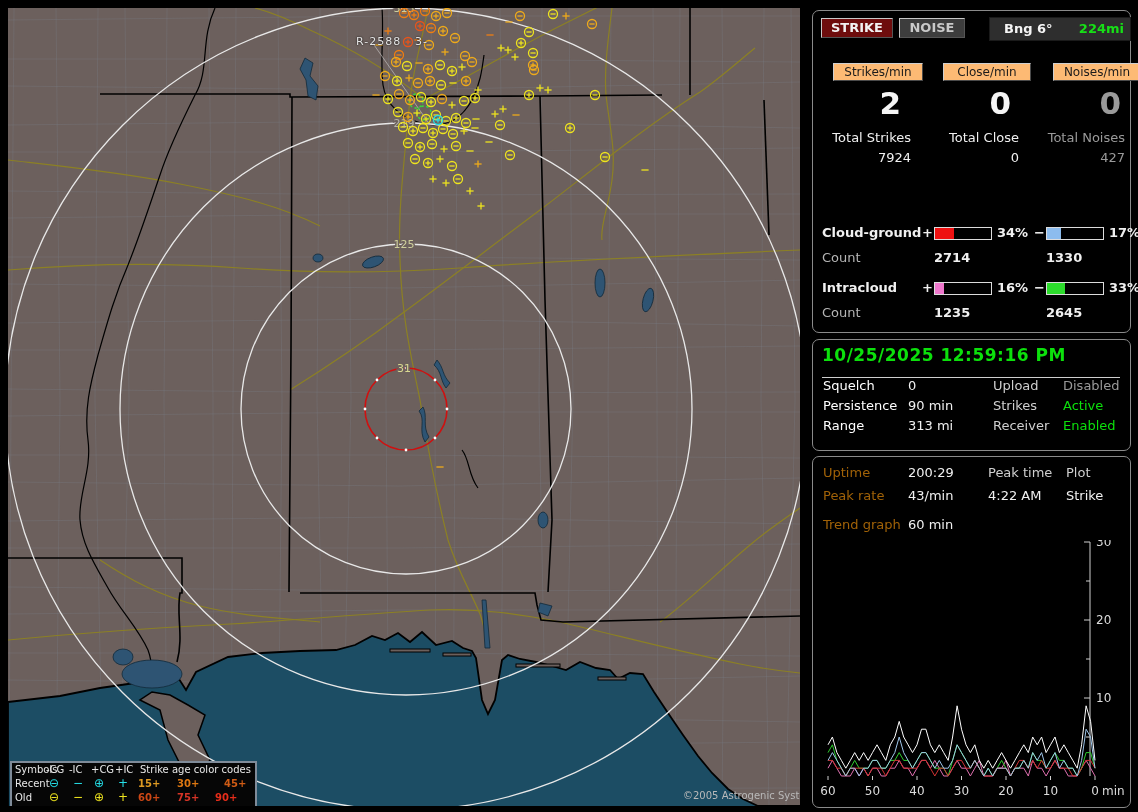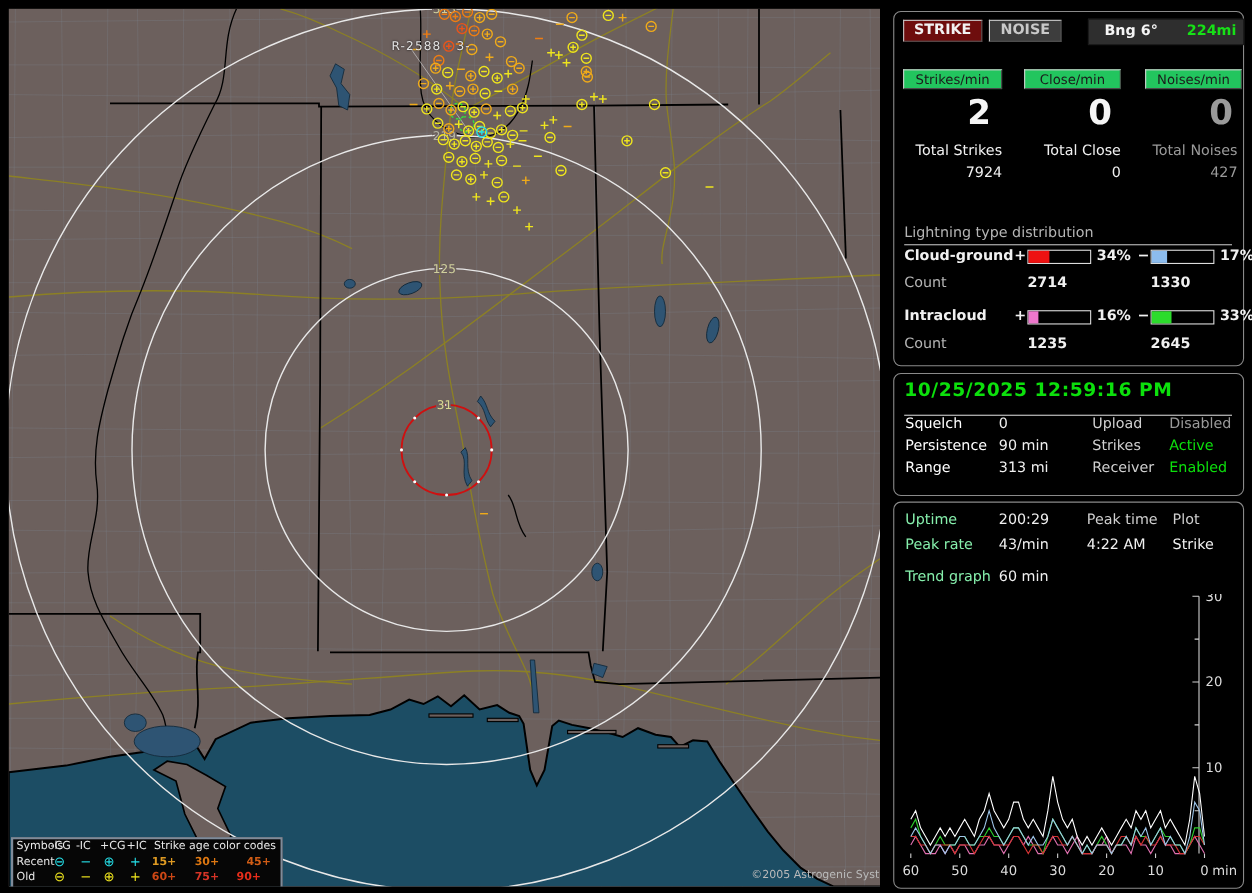--- a/index.html
+++ b/index.html
@@ -26,22 +26,22 @@
   #panel3{left:812px;top:456px;width:317px;height:350px;}
 
   .btn{position:absolute;font-weight:bold;font-size:13px;text-align:center;
     border:1px solid #c8c8c8;border-right-color:#555;border-bottom-color:#555;padding:1px 0 2px 0;}
   #btn-strike{left:8px;top:7px;width:70px;background:#6e0d0d;color:#f2f2f2;}
   #btn-noise{left:86px;top:7px;width:64px;background:#3d3d3d;color:#c9c9c9;}
   #bngbox{position:absolute;left:176px;top:6px;width:140px;height:22px;background:#2e2e2e;border:1px solid #1a1a1a;}
   #bngbox .bng{position:absolute;left:14px;top:3px;color:#f5f5f5;font-weight:bold;font-size:13px;}
   #bngbox .rng{position:absolute;right:6px;top:3px;color:#17e017;font-weight:bold;font-size:13px;}
 
-  .chip{position:absolute;top:52px;background:#22c55e;color:#1b1b1b;font-size:12px;text-align:center;
-    border:1px solid #cfcfcf;border-right-color:#4a4a4a;border-bottom-color:#4a4a4a;padding:1px 0;}
+  .chip{position:absolute;top:52px;background:#fdba74;color:#1b1b1b;font-size:12px;text-align:center;
+    border:1px solid #cfcfcf;border-right-color:#4a4a4a;border-bottom-color:#4a4a4a;padding:1px 0;margin-left:12px;}
   .bigval{position:absolute;top:74px;font-size:31px;font-weight:bold;color:#f5f5f5;text-align:right;}
   .dim{color:#9a9a9a !important;}
 
   .totcol{position:absolute;top:119px;width:96px;text-align:right;font-size:13px;color:#f0f0f0;}
   .totcol .tlabel{display:block;}
   .totcol .tval{display:block;margin-top:5px;}
 
   .sechead{position:absolute;left:9px;top:193px;width:298px;color:#b5b5b5;font-size:13px;
     border-bottom:1px solid #bdbdbd;padding-bottom:3px;}
   .distrow{position:absolute;left:9px;width:300px;height:16px;font-size:13px;color:#f0f0f0;}
@@ -58,21 +58,21 @@
     border-bottom:1px solid #cfcfcf;padding-bottom:12px;letter-spacing:.5px;}
   .srow{position:absolute;left:10px;width:300px;font-size:13px;color:#f0f0f0;}
   .srow .c1{position:absolute;left:0;color:#ffffff;}
   .srow .c2{position:absolute;left:85px;}
   .srow .c3{position:absolute;left:170px;color:#cfcfcf;}
   .srow .c4{position:absolute;left:240px;}
   .green{color:#0ce00c !important;}
   .gray{color:#9a9a9a !important;}
 
   .trow{position:absolute;left:10px;width:300px;font-size:13px;color:#f0f0f0;}
-  .trow .c1{position:absolute;left:0;color:#86efac;}
+  .trow .c1{position:absolute;left:0;color:#a16207;}
   .trow .c2{position:absolute;left:85px;}
   .trow .c3{position:absolute;left:165px;color:#cfcfcf;}
   .trow .c4{position:absolute;left:243px;}
 </style>
 </head>
 <body>
 
 <div id="stage">
 
   <div id="map">
@@ -484,21 +484,20 @@
     </div>
     <div class="totcol" style="left:110px;">
       <span class="tlabel">Total Close</span>
       <span class="tval">0</span>
     </div>
     <div class="totcol dim" style="left:216px;">
       <span class="tlabel dim">Total Noises</span>
       <span class="tval dim">427</span>
     </div>
 
-    <div class="sechead">Lightning type distribution</div>
 
     <div class="distrow" style="top:214px;">
       <span class="dlabel">Cloud-ground</span>
       <span class="sign" style="left:100px;">+</span>
       <span class="bar" style="left:112px;">
           <span class="fill" id="bar00" style="width: 19px; background: rgb(238, 17, 17);"></span>
         </span>
       <span class="pct" style="left:175px;">34%</span>
       <span class="sign" style="left:212px;">−</span>
       <span class="bar" style="left:224px;">

